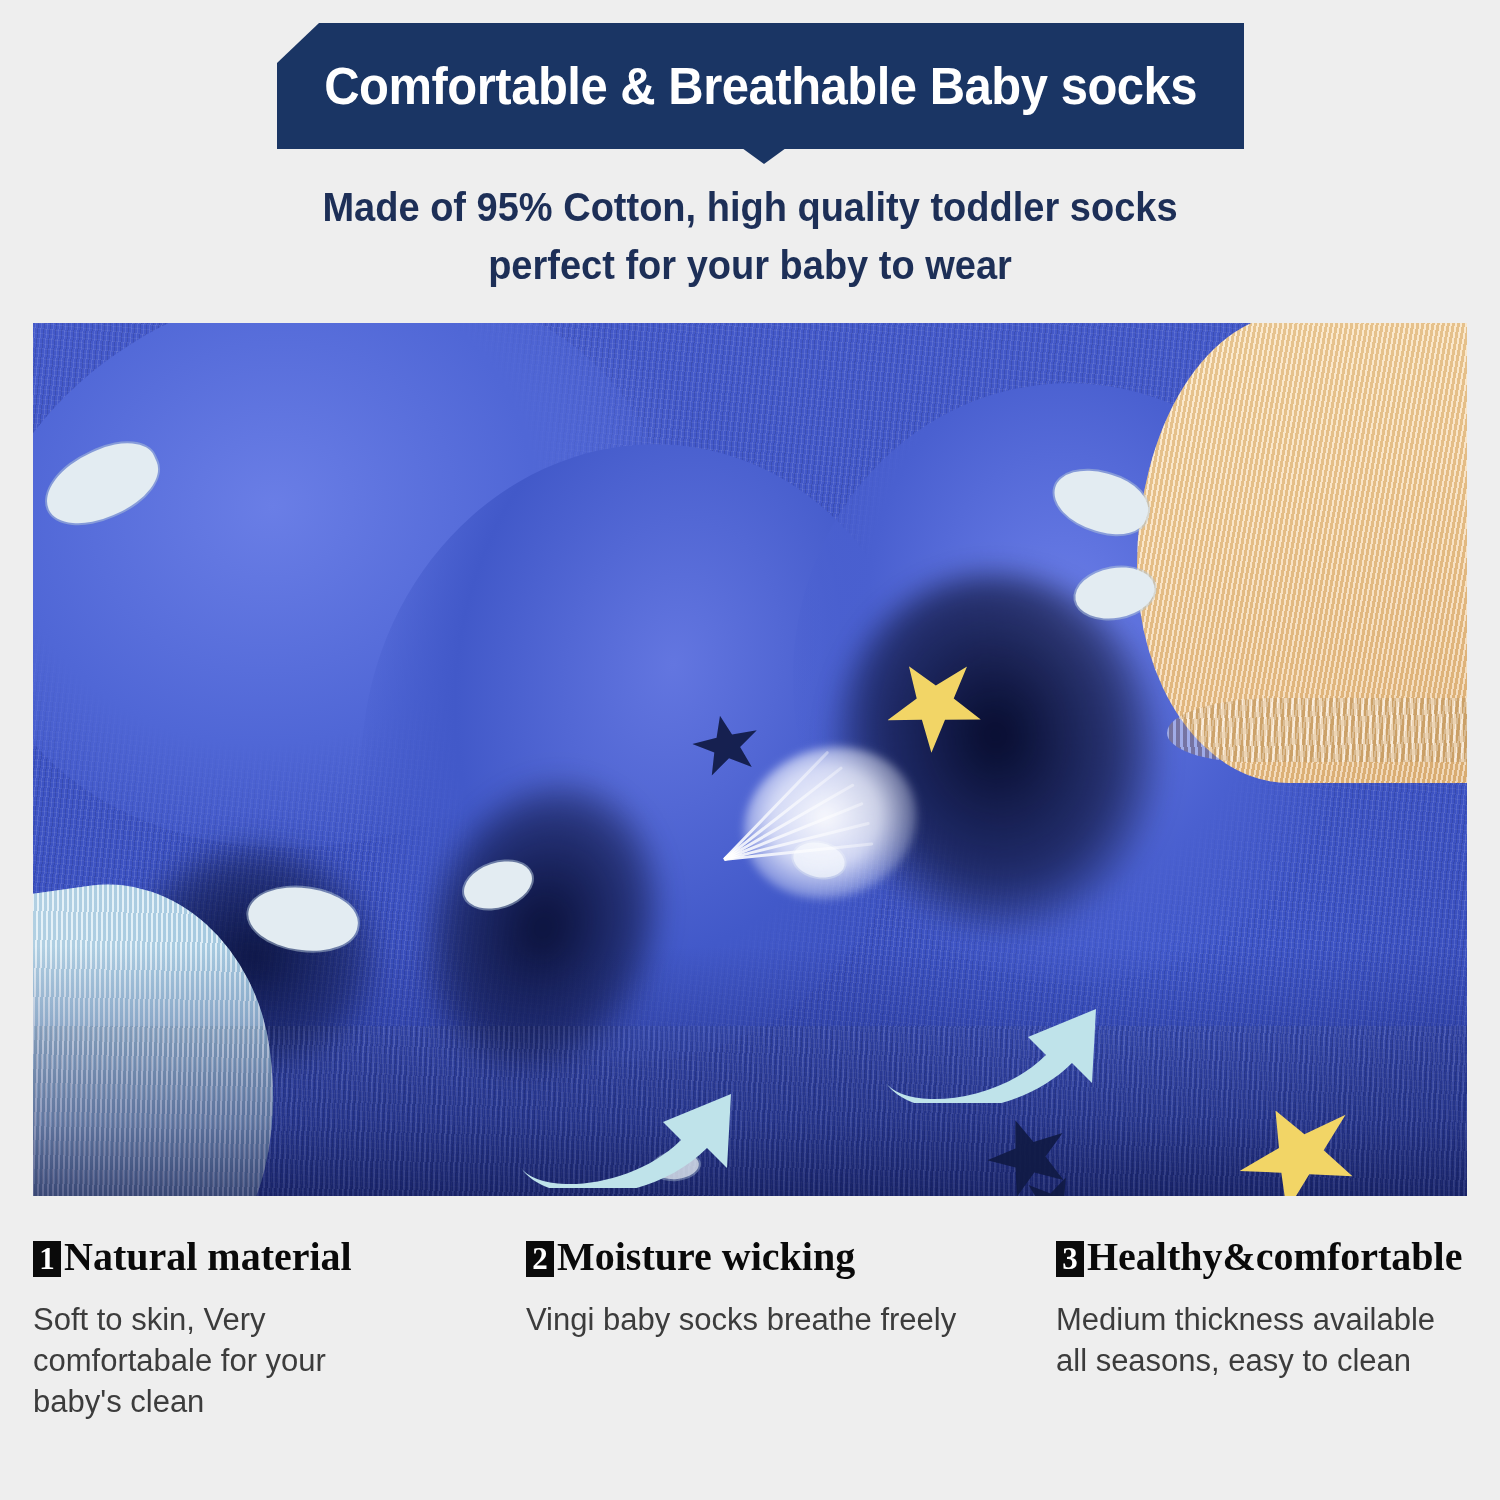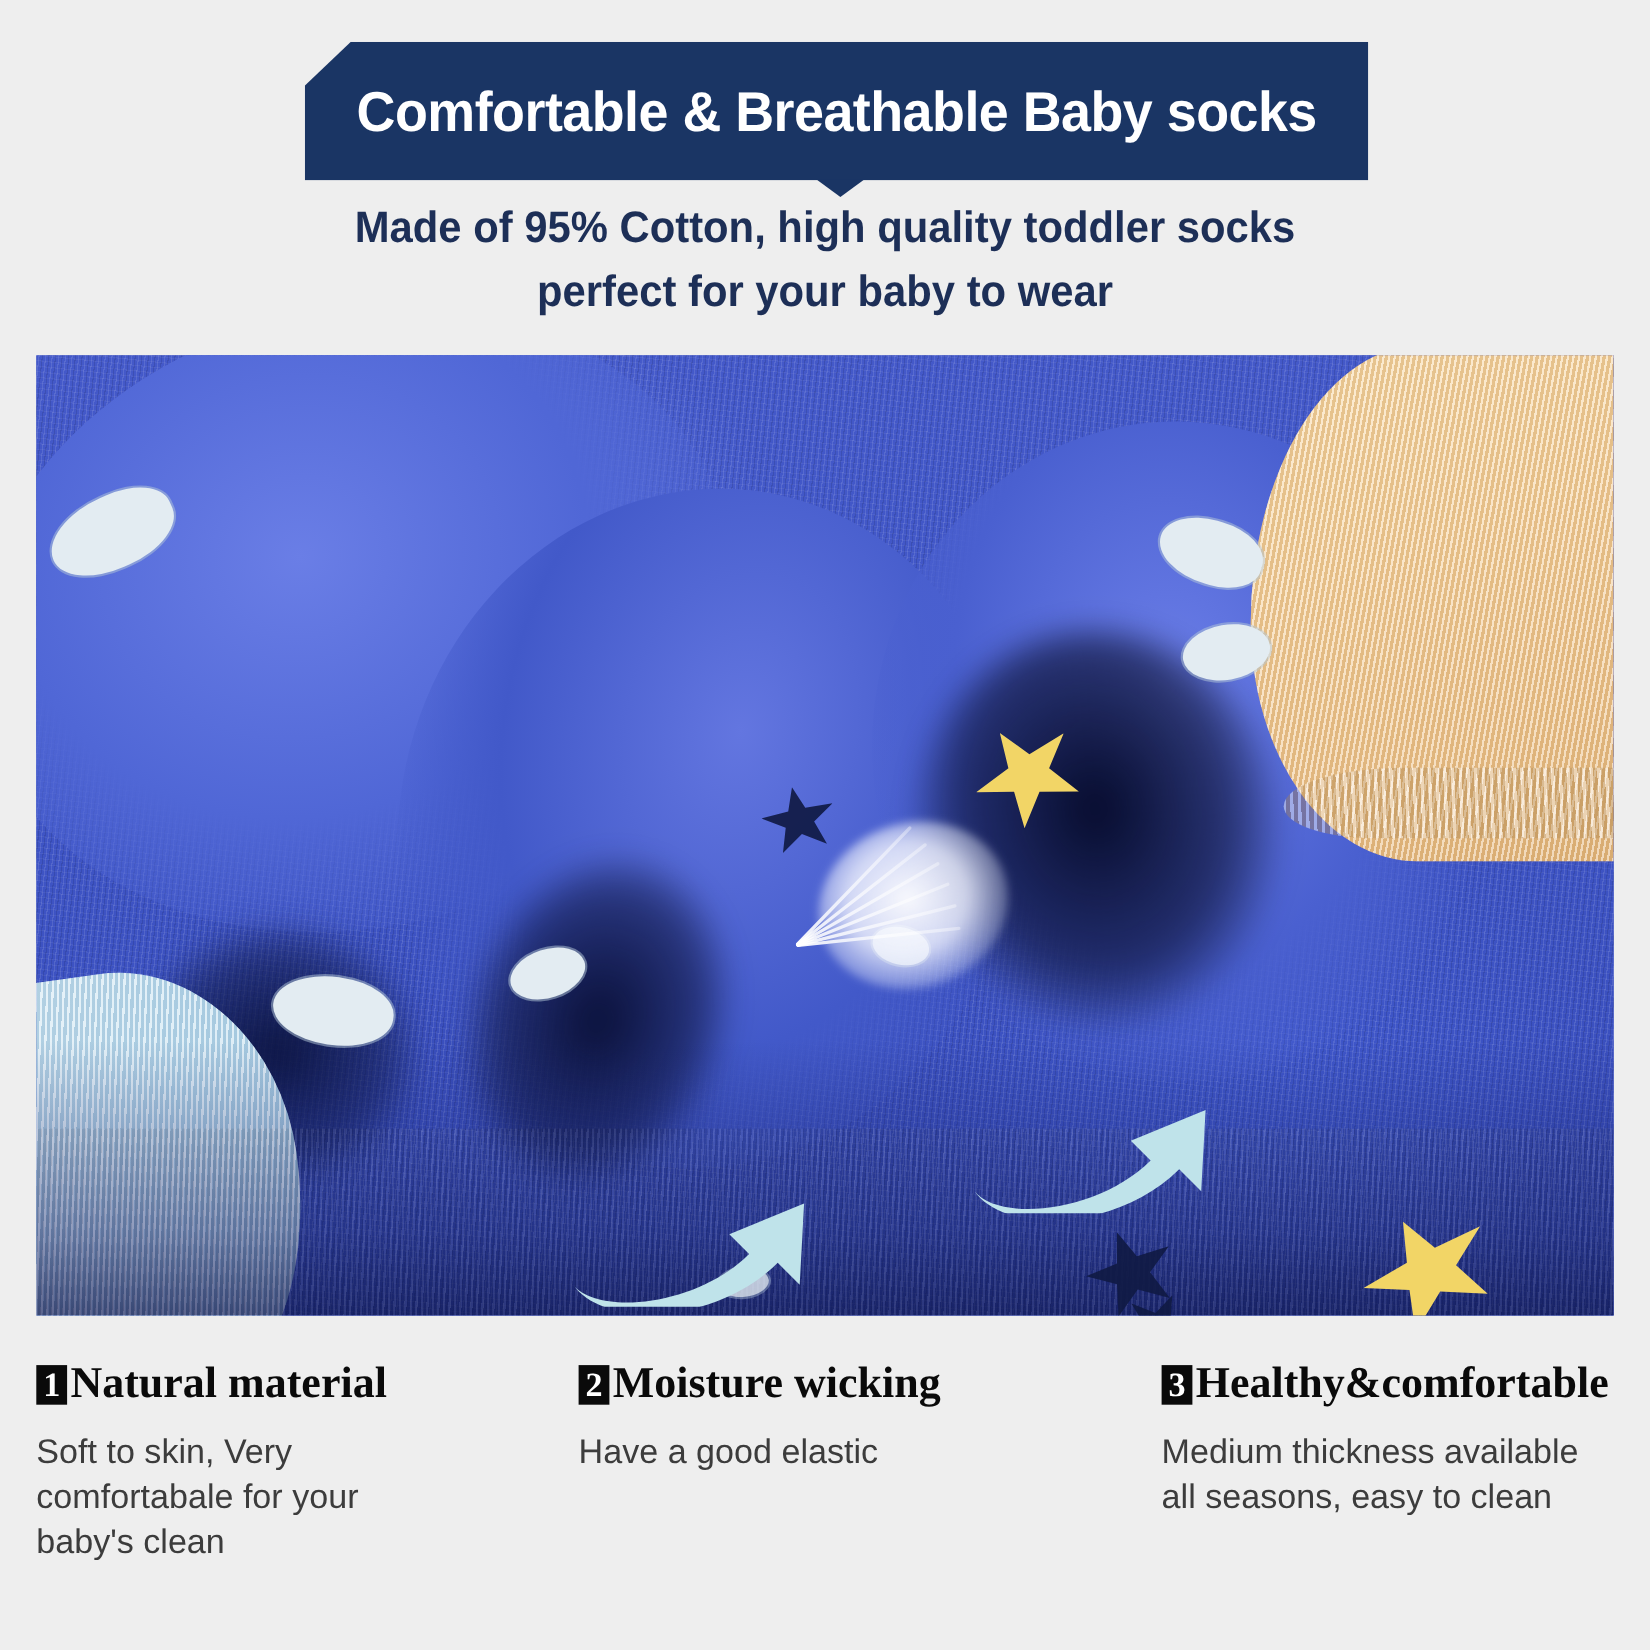--- a/index.html
+++ b/index.html
@@ -12,21 +12,21 @@
     background: #eeeeee;
     font-family: "Liberation Sans", sans-serif;
     overflow: hidden;
     position: relative;
   }
 
   
   .banner-wrap {
     position: absolute;
     left: 277px;
-    top: 38px;
+    top: 23px;
     width: 967px;
     height: 126px;
   }
   .banner {
     position: absolute;
     inset: 0;
     background: #1a3564;
     -webkit-clip-path: polygon(42px 0, 100% 0, 100% 100%, 0 100%, 0 40px);
     clip-path: polygon(42px 0, 100% 0, 100% 100%, 0 100%, 0 40px);
     display: flex;
@@ -433,21 +433,21 @@
       <span>baby's clean</span>
     </div>
   </div>
 
   <div class="feature-col">
     <div class="feature-head">
       <span class="feature-num">2</span>
       <span>Moisture  wicking</span>
     </div>
     <div class="feature-body">
-      <span>Have a good elastic</span>
+      <span>Vingi baby socks breathe freely</span>
     </div>
   </div>
 
   <div class="feature-col">
     <div class="feature-head">
       <span class="feature-num">3</span>
       <span>Healthy&amp;comfortable</span>
     </div>
     <div class="feature-body">
       <span>Medium thickness available</span>

